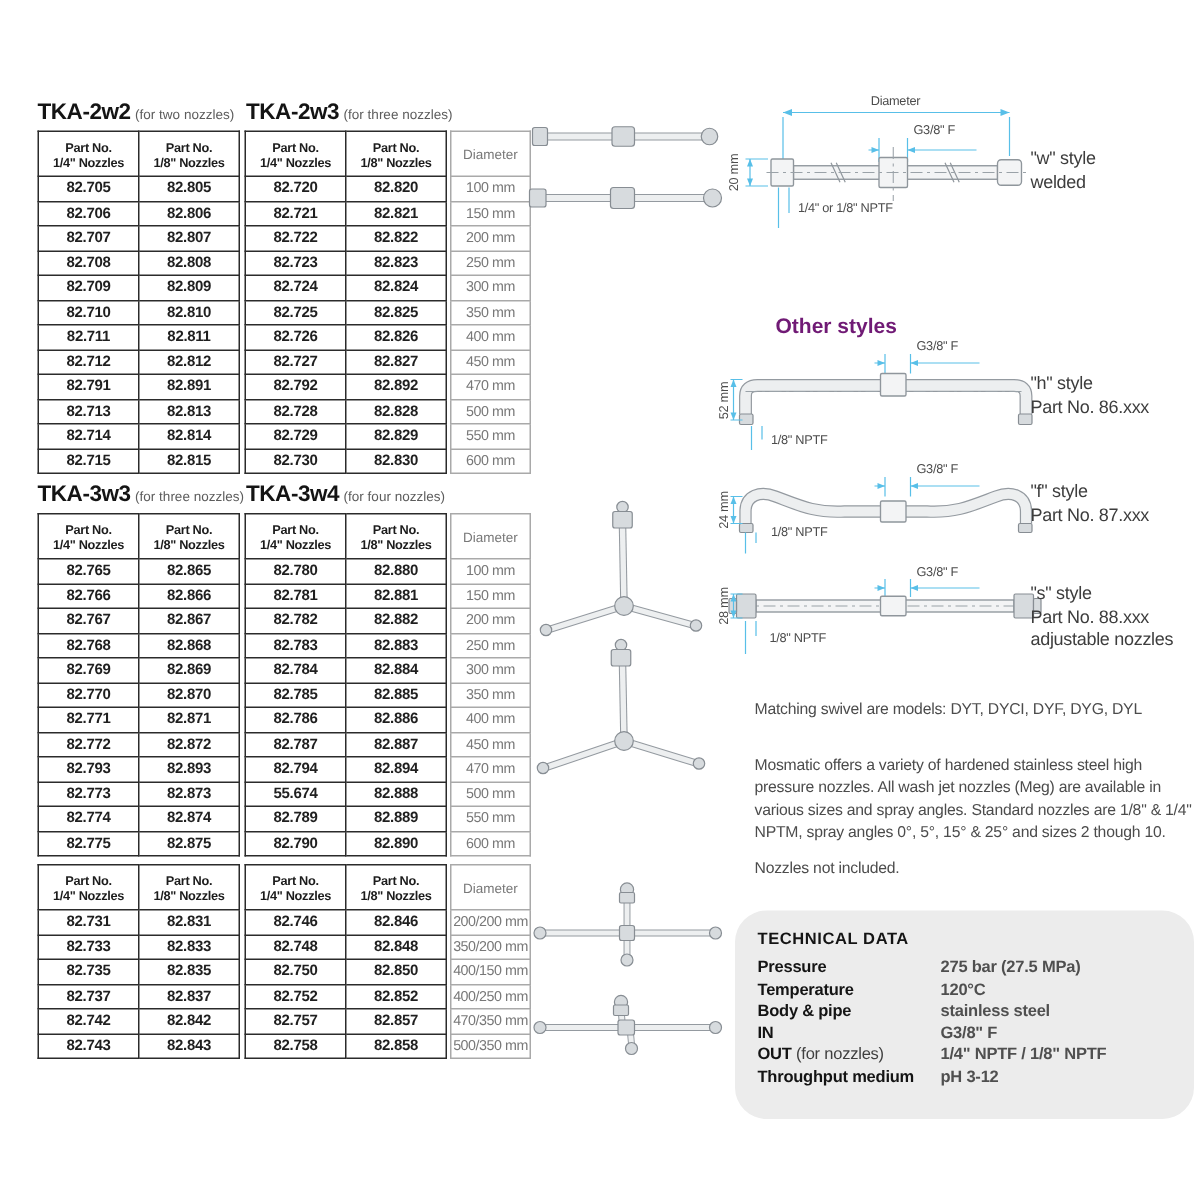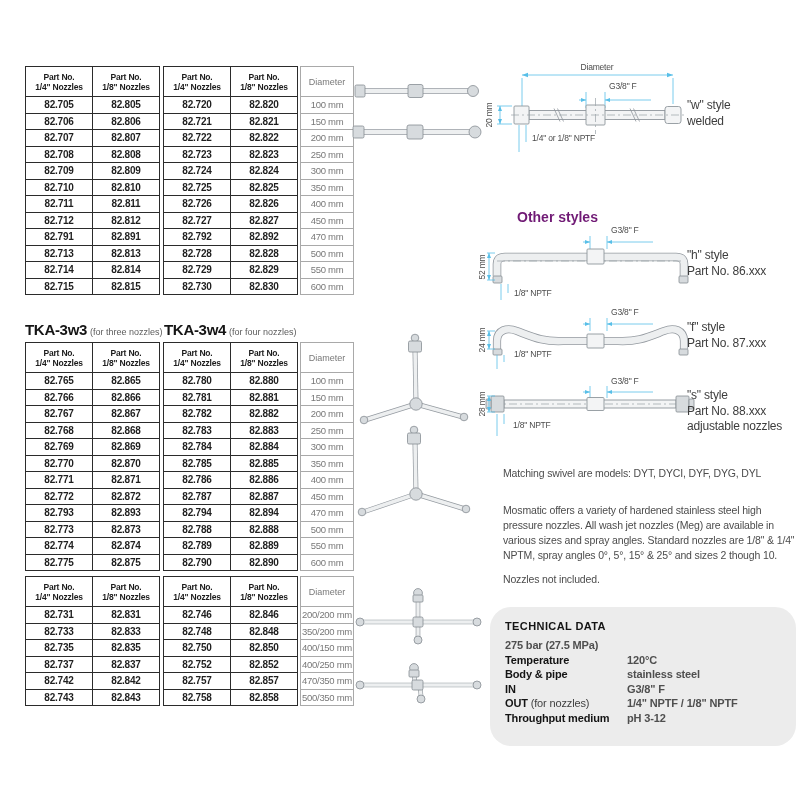--- a/index.html
+++ b/index.html
@@ -48,20 +48,24 @@
   .fit{fill:#d7dbde;stroke:#878d93;stroke-width:.8;}
   .cl{stroke:#9aa2a8;stroke-width:.7;fill:none;stroke-dasharray:8 3 2 3;}
   .brk{stroke:#8f969c;stroke-width:.8;fill:none;}
   .t-o{stroke:#949aa0;fill:none;}
   .t-i{stroke:#edeff0;fill:none;}
 </style>
 </head>
 <body>
 
 <section class="tblock" style="top:66px">
+  <div class="block-titles">
+    <div class="btitle"><span class="big">TKA-2w2</span><span class="small">(for two nozzles)</span></div>
+    <div class="btitle right"><span class="big">TKA-2w3</span><span class="small">(for three nozzles)</span></div>
+  </div>
   <div class="tables">
       <table class="pn">
         <tbody>
           <tr>
             <th>Part No.<br>1/4" Nozzles</th>
             <th>Part No.<br>1/8" Nozzles</th>
           </tr>
           <tr>
             <td>82.705</td>
             <td>82.805</td>
@@ -312,21 +316,21 @@
           </tr>
           <tr>
             <td>82.787</td>
             <td>82.887</td>
           </tr>
           <tr>
             <td>82.794</td>
             <td>82.894</td>
           </tr>
           <tr>
-            <td>82.788</td>
+            <td>55.674</td>
             <td>82.888</td>
           </tr>
           <tr>
             <td>82.789</td>
             <td>82.889</td>
           </tr>
           <tr>
             <td>82.790</td>
             <td>82.890</td>
           </tr>
@@ -648,20 +652,21 @@
 </div>
 
 <p class="bodytext" style="top:455px">Matching swivel are models: DYT, DYCI, DYF, DYG, DYL</p>
 <p class="bodytext" style="top:492px">Mosmatic offers a variety of hardened stainless steel high pressure nozzles. All wash jet nozzles (Meg) are available in various sizes and spray angles. Standard nozzles are 1/8" &amp; 1/4" NPTM, spray angles 0°, 5°, 15° &amp; 25° and sizes 2 though 10.</p>
 <p class="bodytext" style="top:561px">Nozzles not included.</p>
 
 <div class="techbox">
   <div class="td-title">TECHNICAL DATA</div>
   <div id="td-rows">
       <div class="td-row">
+        <div class="td-label"><b>Pressure</b><span class="sfx"></span></div>
         <div class="td-value">
           <div>275 bar (27.5 MPa)</div>
         </div>
       </div>
       <div class="td-row">
         <div class="td-label"><b>Temperature</b><span class="sfx"></span></div>
         <div class="td-value">
           <div>120°C</div>
         </div>
       </div>

